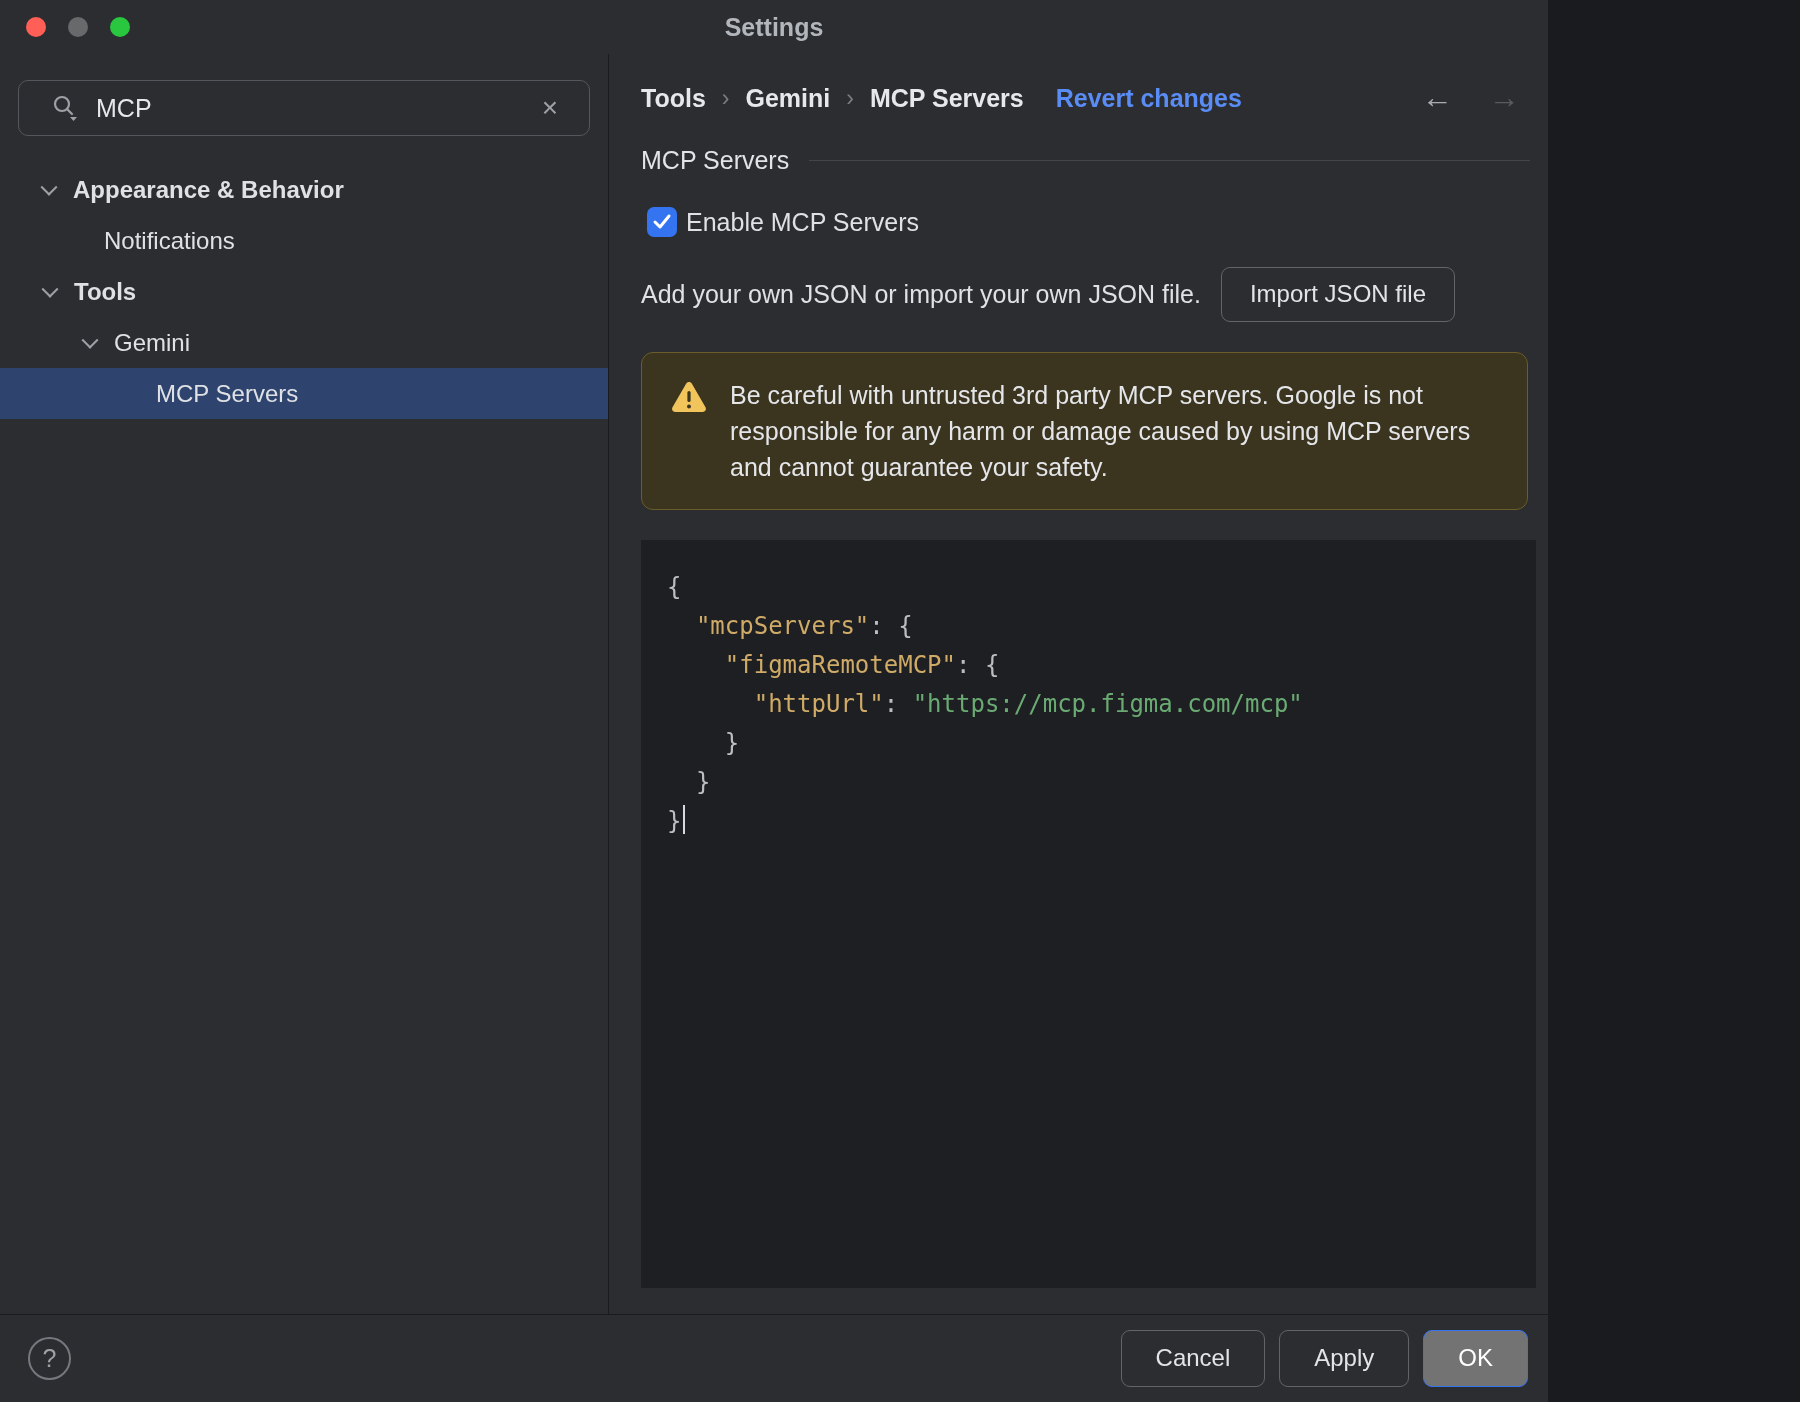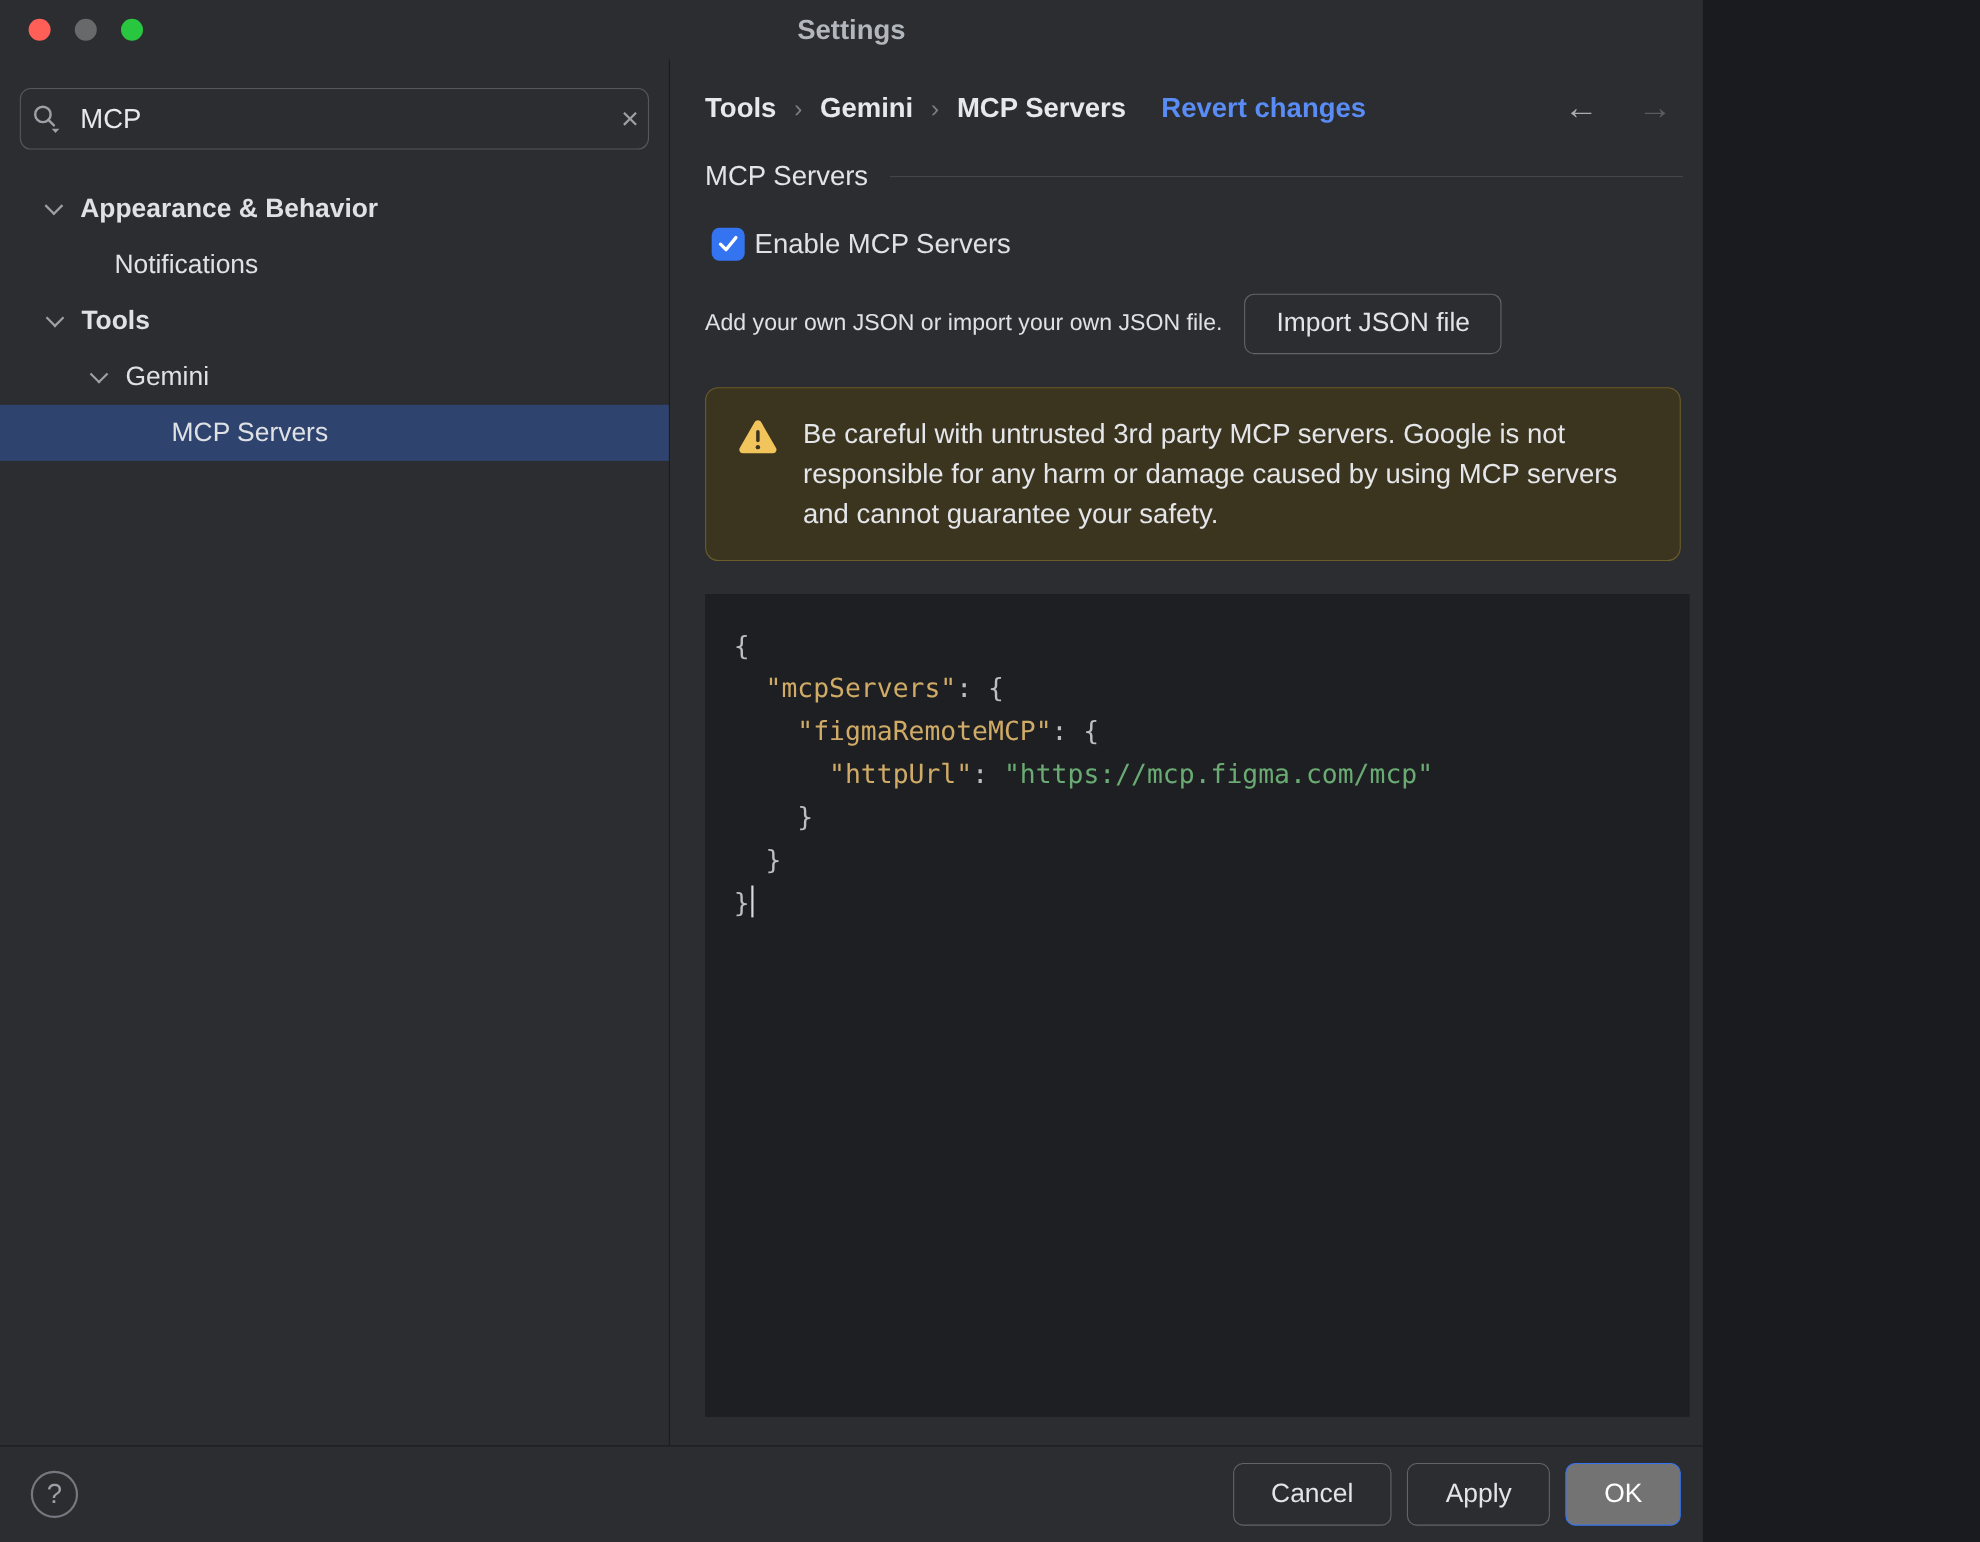--- a/index.html
+++ b/index.html
@@ -17,21 +17,21 @@
   .dot-close { background:#ff5f57; }
   .dot-min { background:#67696b; }
   .dot-zoom { background:#29c73f; }
   .win-title { font-size:25px; font-weight:700; color:#b2b6bd; }
 
   
   .main { flex:1; display:flex; min-height:0; }
 
   
   .sidebar { flex:0 0 609px; width:609px; border-right:1px solid #1a1b1e; display:flex; flex-direction:column; padding-top:26px; }
-  .search-box { margin:0 18px; height:56px; border:1px solid #54575d; border-radius:10px; display:flex; align-items:center; padding:0 8px; gap:14px; flex:0 0 auto; }
+  .search-box { margin:0 18px; height:56px; border:1px solid #54575d; border-radius:10px; display:flex; align-items:center; padding:0 31px; gap:14px; flex:0 0 auto; }
   .search-input { flex:1; background:transparent; border:none; outline:none; color:#e6e8ec; font-size:25px; font-family:inherit; min-width:0; }
   .clear-x { color:#9da0a6; font-size:28px; line-height:1; cursor:default; }
 
   .tree { margin-top:28px; }
   .tree-row { height:51px; display:flex; align-items:center; font-size:24px; color:#dfe1e5; }
   .tree-row.bold { font-weight:700; }
   .tree-row.selected { background:#2e436e; }
   .chev { width:12px; height:12px; border-right:2.5px solid #9da0a6; border-bottom:2.5px solid #9da0a6; transform:rotate(45deg) translate(-2px,-2px); margin-right:18px; flex:0 0 auto; }
 
   
@@ -47,21 +47,21 @@
 
   .section-row { display:flex; align-items:center; margin-top:24px; }
   .section-title { font-size:25px; color:#e2e4e8; }
   .section-line { flex:1; height:1px; background:#43454a; margin-left:20px; margin-right:6px; }
 
   .enable-row { display:flex; align-items:center; gap:9px; margin-top:32px; padding-left:6px; }
   .checkbox { width:30px; height:30px; background:#3574f0; border-radius:7px; display:flex; align-items:center; justify-content:center; flex:0 0 auto; }
   .enable-label { font-size:25px; }
 
   .import-row { display:flex; align-items:center; margin-top:30px; }
-  .import-text { font-size:21px; }
+  .import-text { font-size:25px; }
   .btn { font-size:24px; padding:12px 28px; border:1px solid #616469; border-radius:9px; background:transparent; color:#e2e4e8; font-family:inherit; line-height:1.2; }
   .import-btn { margin-left:20px; }
 
   .banner { margin-top:30px; margin-right:8px; border:1px solid #6b5d2a; background:#3b341f; border-radius:12px; padding:24px 28px; display:flex; gap:22px; align-items:flex-start; }
   .banner-text { font-size:25px; line-height:36px; color:#e4e6ea; }
   .warn-svg { flex:0 0 auto; margin-top:3px; }
 
   .editor { margin-top:30px; background:#1e1f22; flex:1; min-height:0; padding:28px 20px 0 26px; font-family:"DejaVu Sans Mono", monospace; font-size:24px; line-height:39px; overflow:hidden; }
   .code-line { white-space:pre; }
   .tok-p { color:#bcbec4; }

